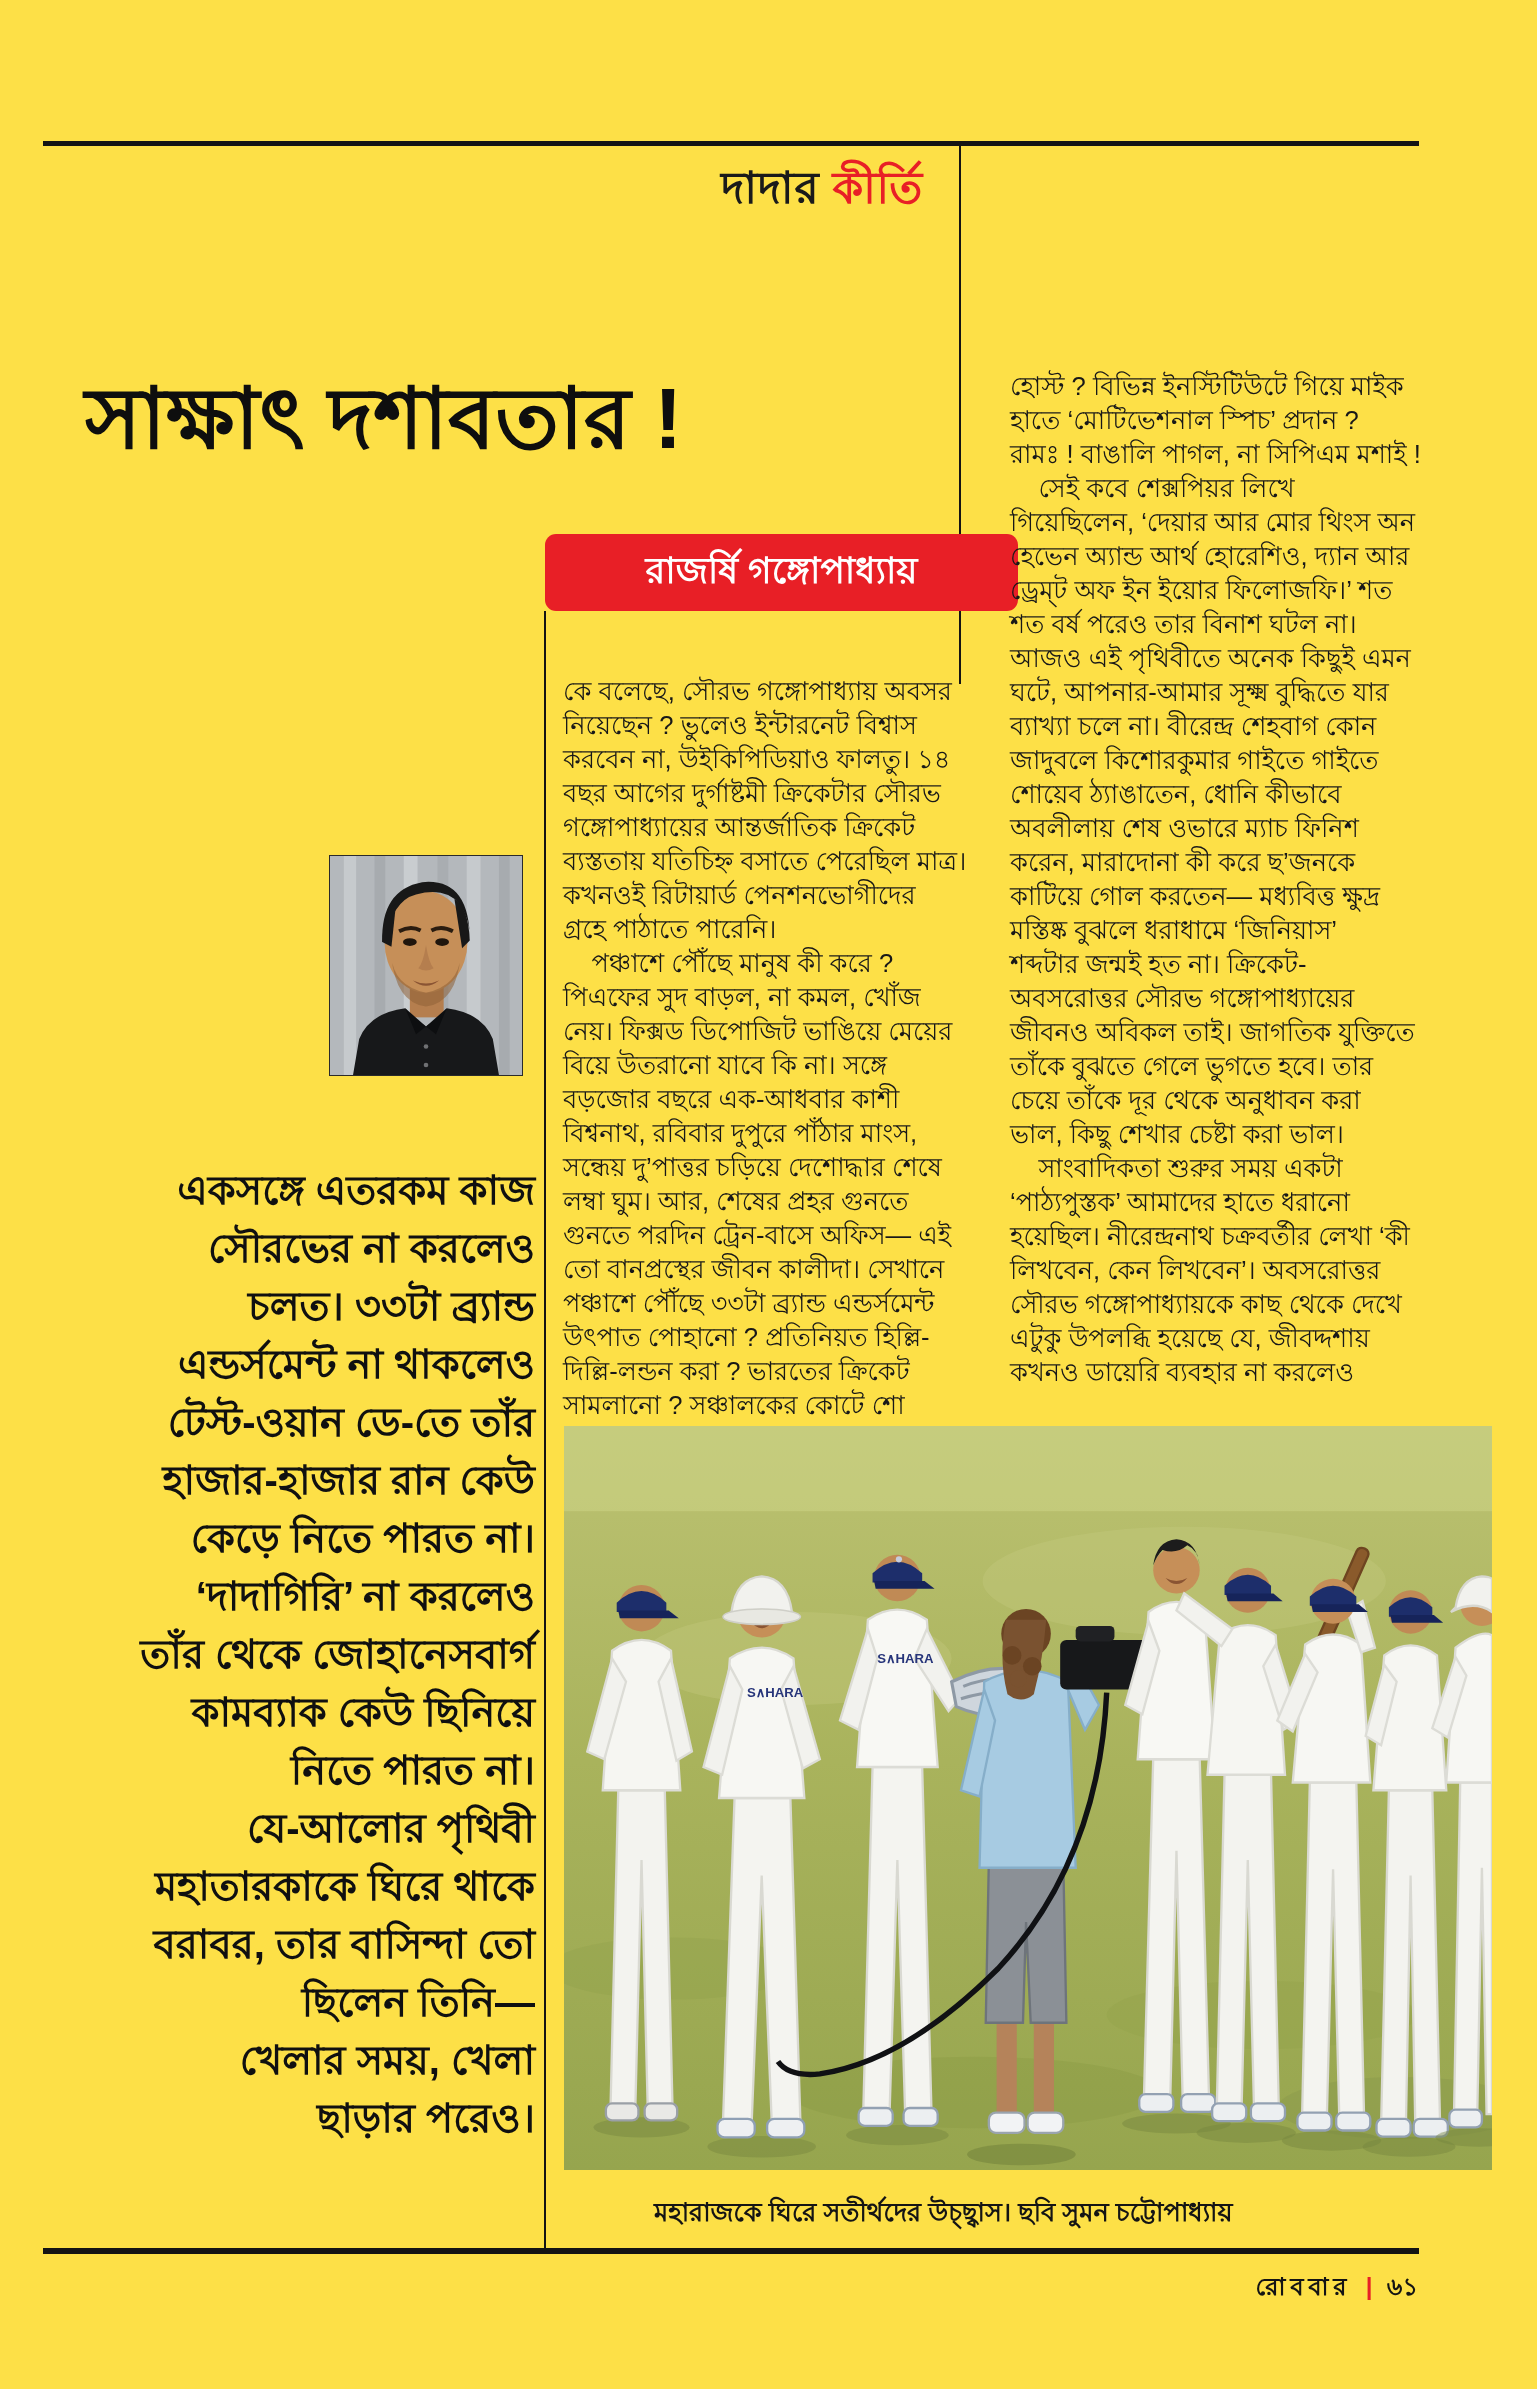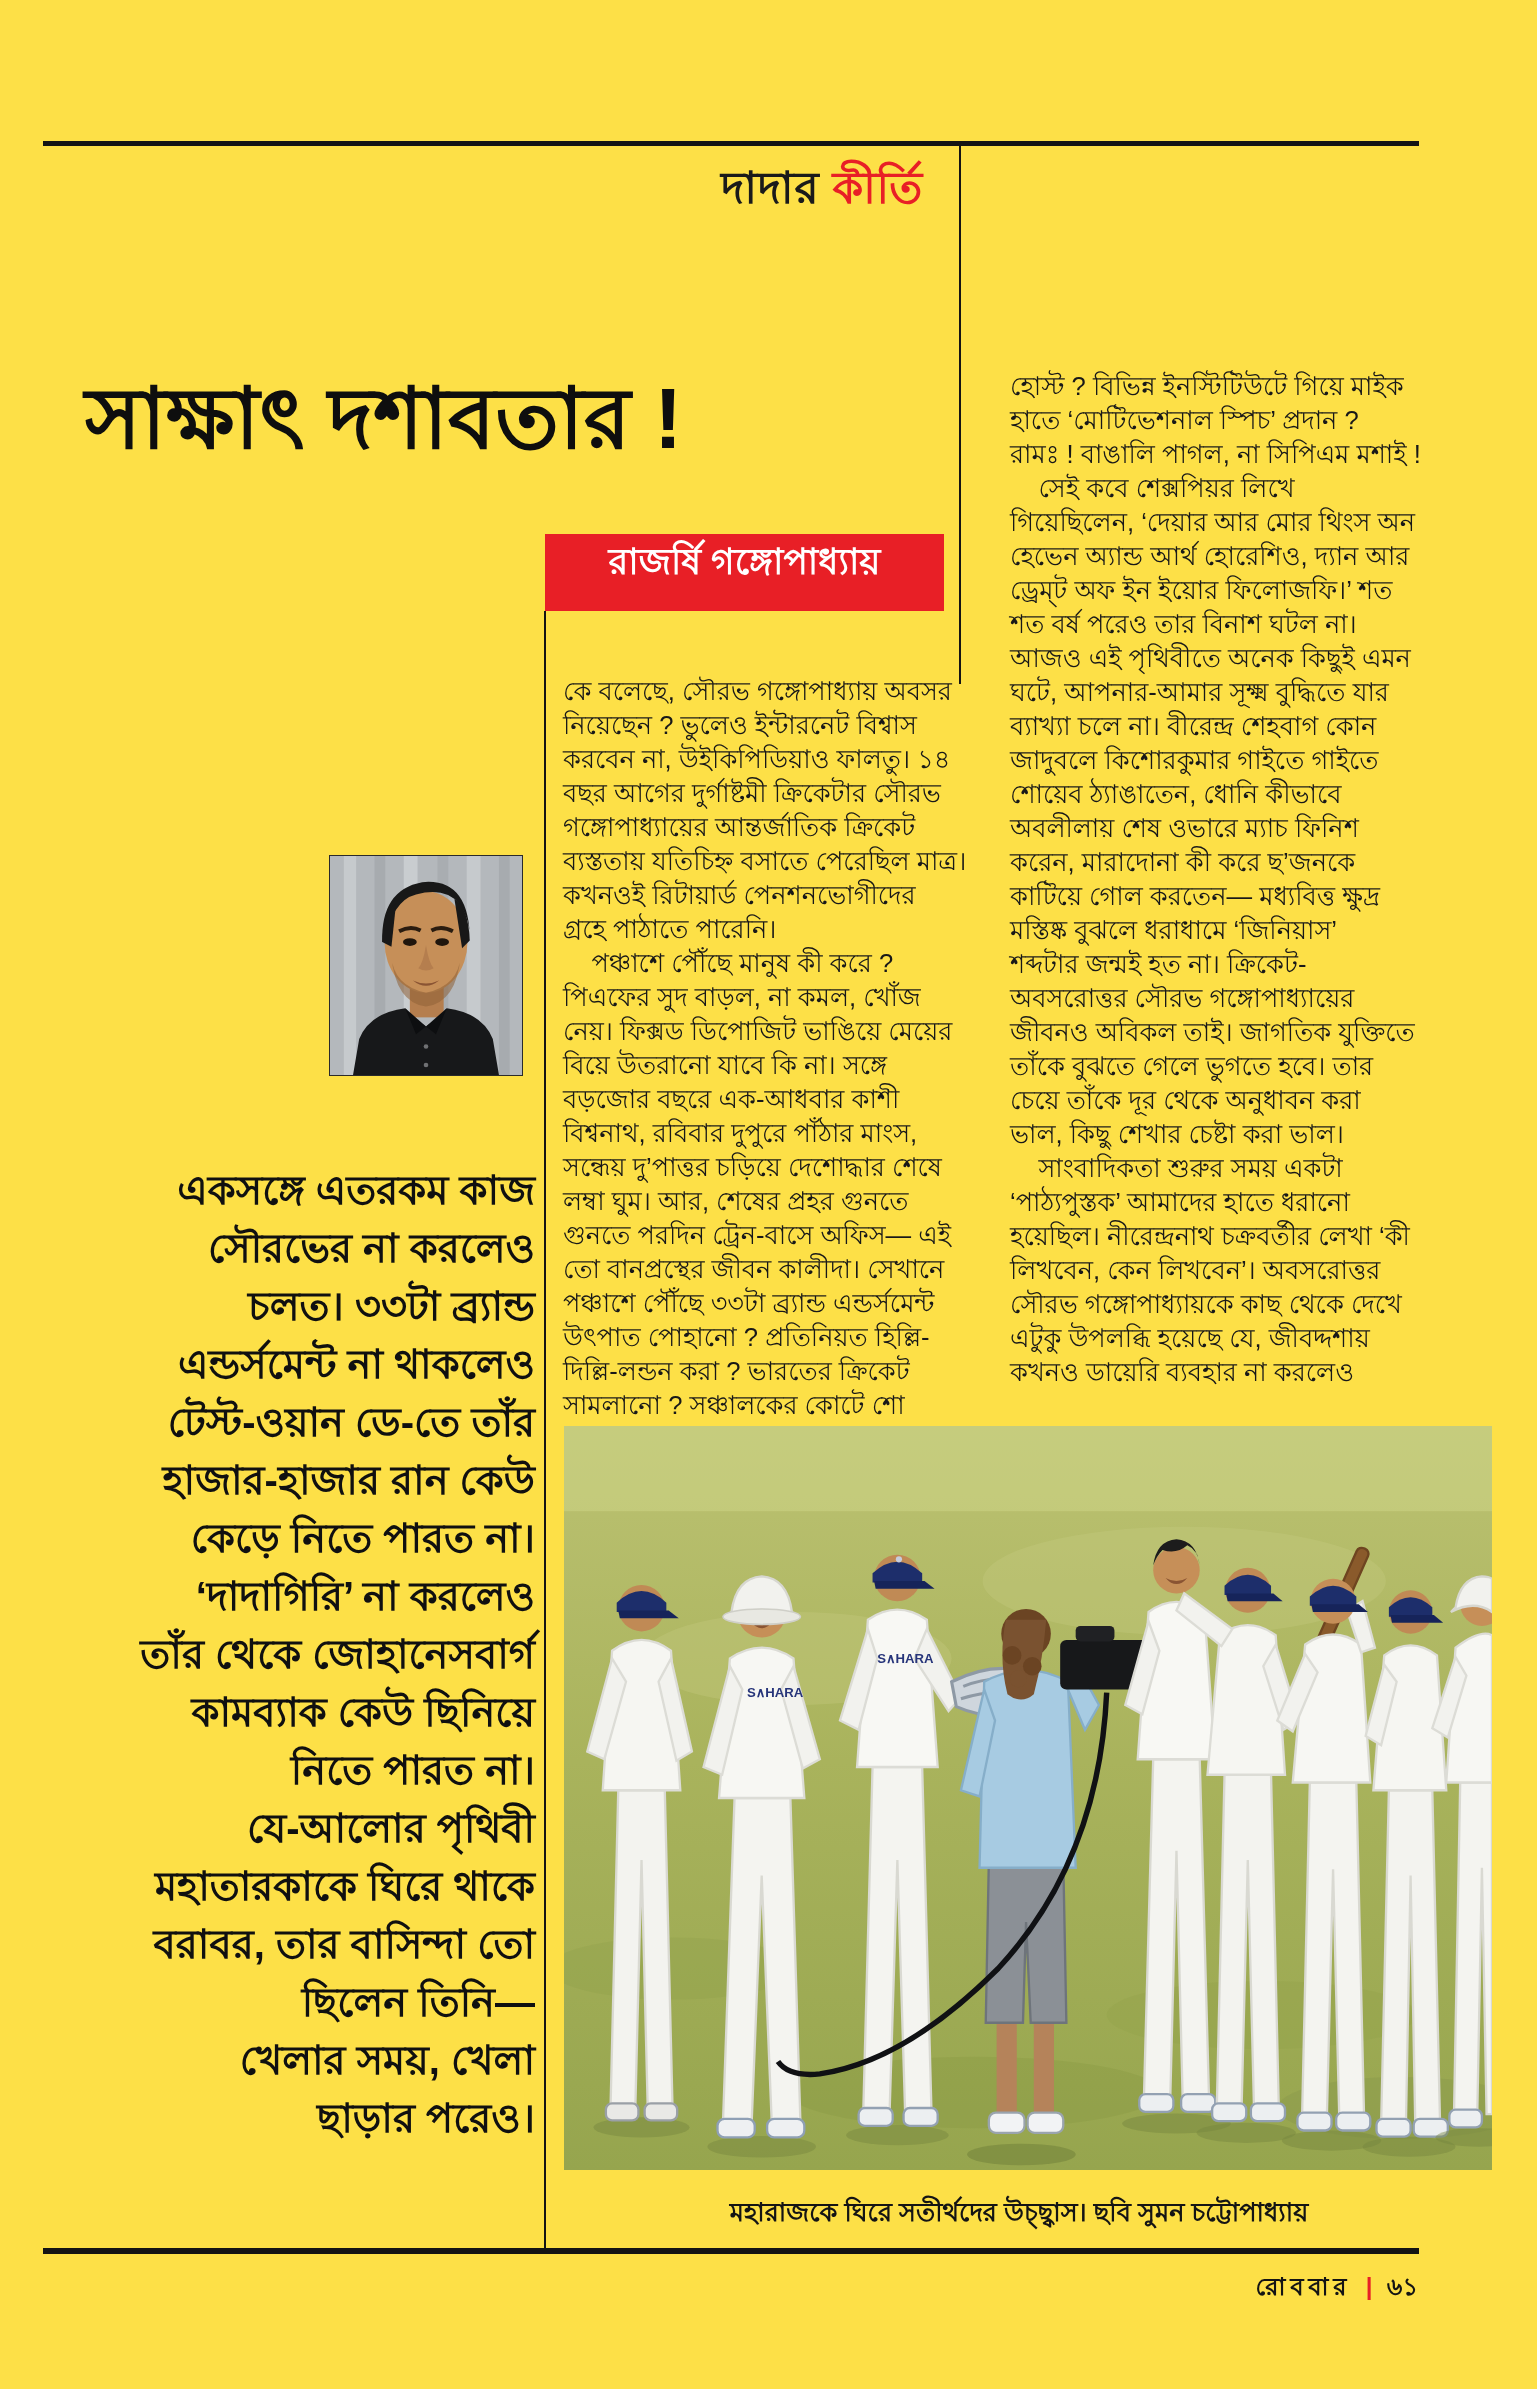--- a/index.html
+++ b/index.html
@@ -25,22 +25,22 @@
   }
   #masthead .red{color:#e81f26;}
 
   #headline{
     position:absolute;left:85px;top:370px;width:849px;
     text-align:left;font-size:85px;font-weight:700;
     line-height:1.15;color:#0e0e0e;white-space:nowrap;
   }
 
   #byline-box{
-    position:absolute;left:545px;top:534px;width:399px;height:77px;
-    background:#e81f26;display:flex;align-items:flex-start;justify-content:center;
+    position:absolute;left:545px;top:534px;width:473px;height:77px;
+    background:#e81f26;display:flex;align-items:center;justify-content:center;border-radius:11px;
   }
   #byline-box .byline{
     color:#ffffff;font-size:36px;font-weight:700;white-space:nowrap;
   }
 
   .bodycol{
     position:absolute;
     font-size:25.6px;line-height:34px;
     white-space:pre-wrap;
     color:#181818;
@@ -61,22 +61,22 @@
   }
   #portrait svg{display:block;width:100%;height:100%;}
 
   #main-photo{
     position:absolute;left:564px;top:1426px;width:928px;height:744px;
     overflow:hidden;background:#aab45e;
   }
   #main-photo svg{display:block;width:100%;height:100%;}
 
   #photo-caption{
-    position:absolute;left:620px;top:2193px;width:798px;
-    text-align:center;font-size:25.6px;font-weight:600;color:#141414;
+    position:absolute;left:654px;top:2193px;width:798px;
+    text-align:left;font-size:25.6px;font-weight:600;color:#141414;
     white-space:nowrap;
   }
 
   #footer{
     position:absolute;left:1085px;top:2268px;width:333px;
     text-align:right;font-size:24px;font-weight:600;color:#141414;
     white-space:nowrap;
   }
   #footer .brand{letter-spacing:4.7px;}
   #footer .divbar{color:#e81f26;font-weight:700;padding:0 7.8px;}

